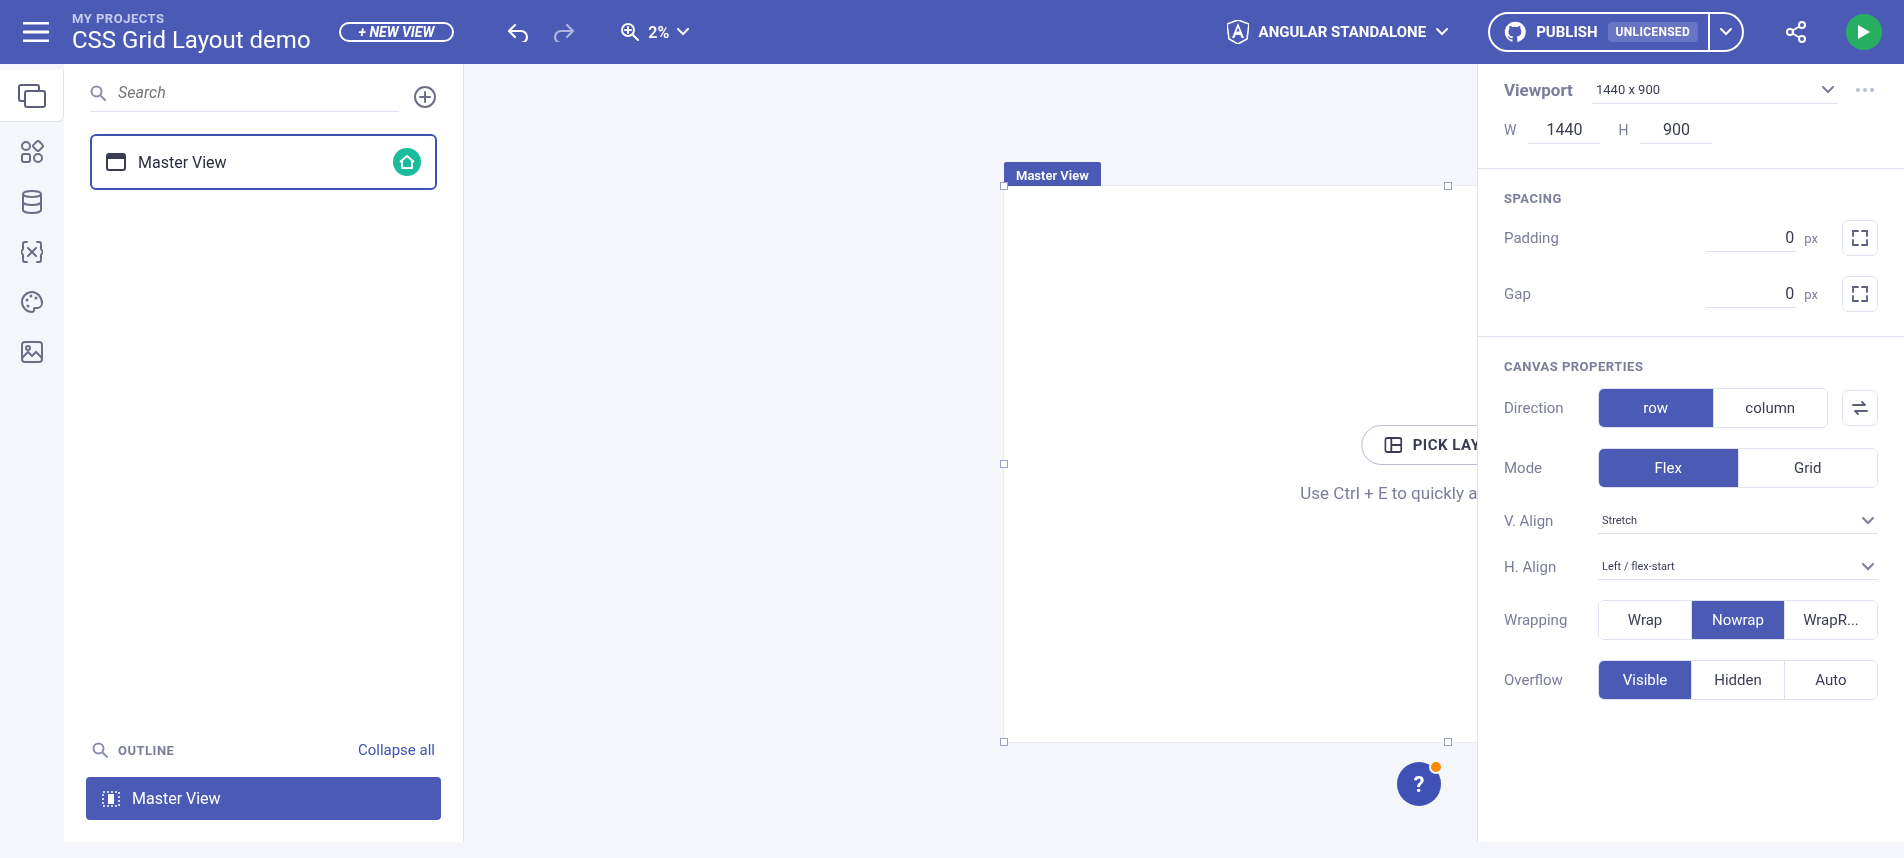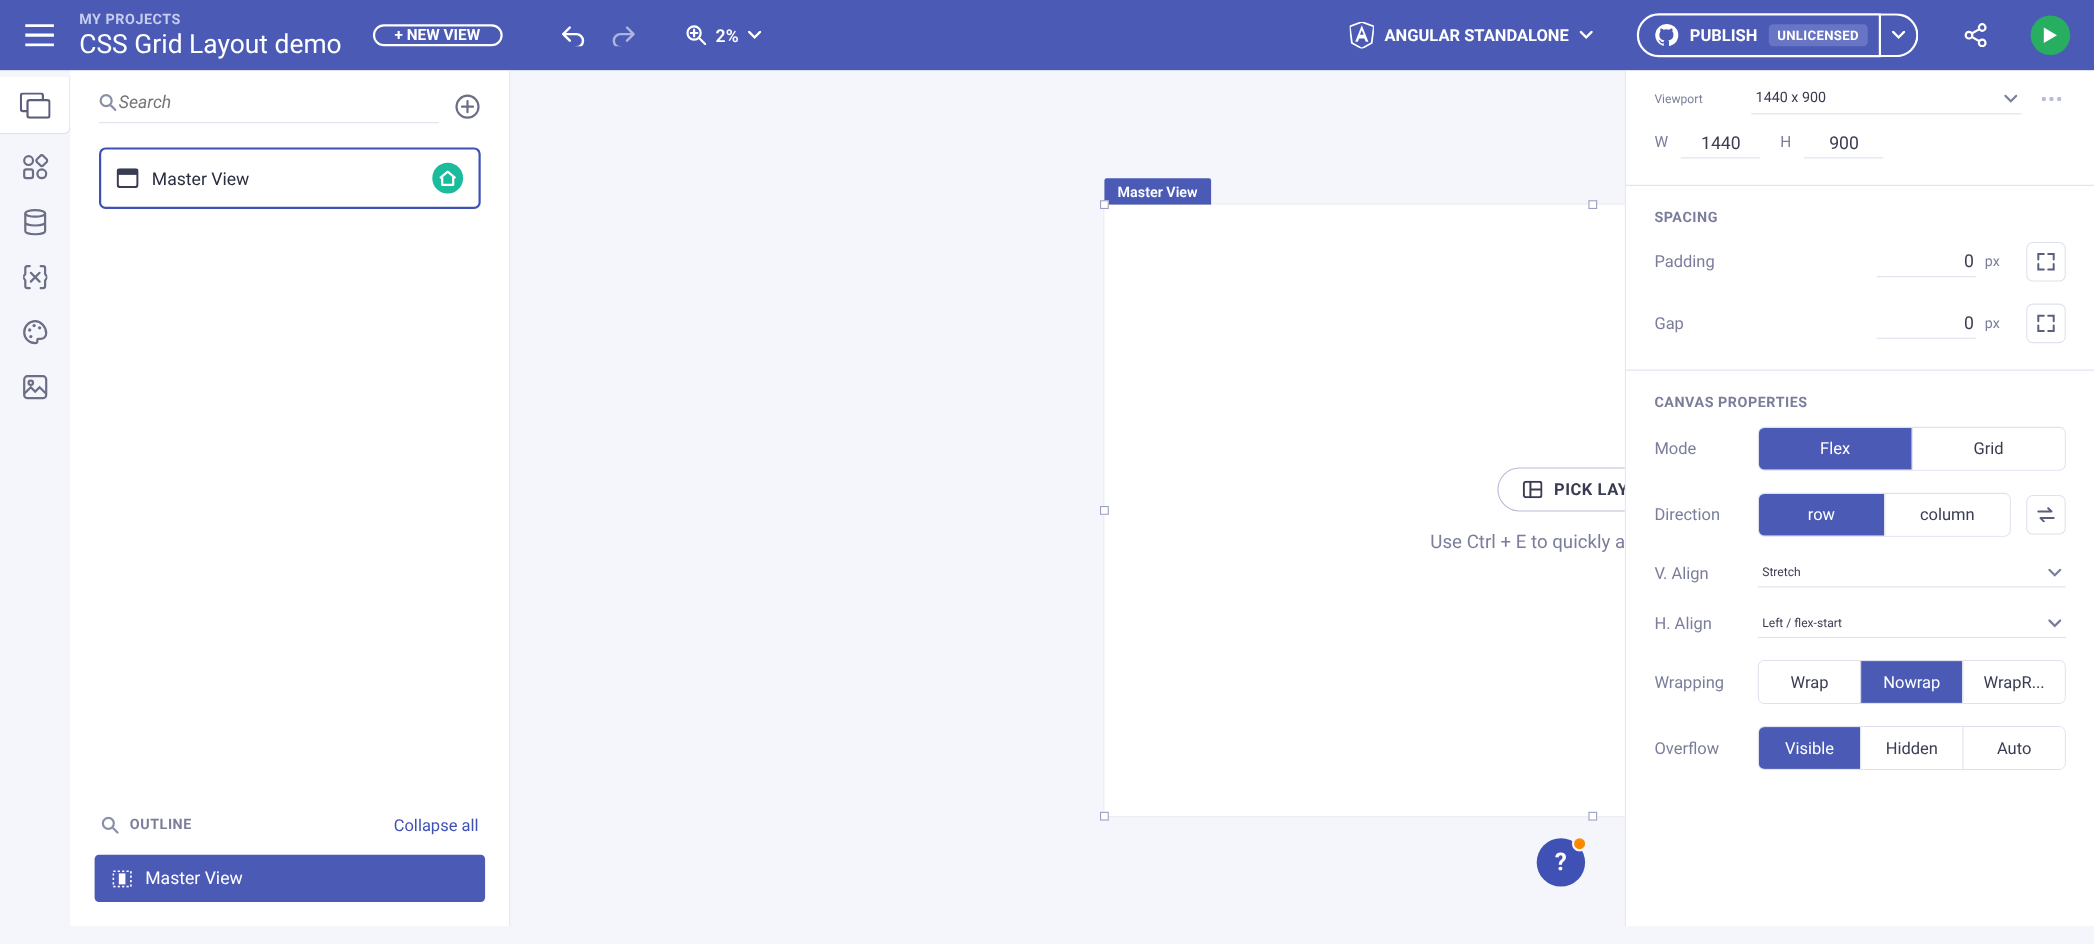--- a/index.html
+++ b/index.html
@@ -16,41 +16,41 @@
     --badge-bg:#6874c4;
   }
   *{box-sizing:border-box;font-family:"Segoe UI",Roboto,Arial,sans-serif;}
   html,body{margin:0;padding:0;width:1904px;height:858px;overflow:hidden;background:var(--bg);}
   
   .header{height:64px;background:var(--blue);display:flex;align-items:center;padding:0 22px;color:#fff;gap:18px;}
   .hamburger{cursor:pointer;}
   .title-block{display:flex;flex-direction:column;justify-content:center;margin-left:4px;}
   .crumbs{font-size:13px;font-weight:700;color:#c7ccf0;letter-spacing:.5px;}
   .proj-title{font-size:24px;font-weight:400;}
-  .pill{border:2px solid #fff;border-radius:22px;padding:0 18px;font-size:14px;font-weight:700;cursor:pointer;display:flex;align-items:center;gap:8px;}
+  .pill{border:2px solid #fff;border-radius:22px;padding:0 18px;font-size:14px;font-weight:700;cursor:pointer;display:flex;align-items:center;gap:8px;font-style:italic;}
   .icon-btn{width:28px;height:28px;display:flex;align-items:center;justify-content:center;cursor:pointer;}
   .disabled{opacity:.55;cursor:default;}
   .zoom{display:flex;align-items:center;gap:8px;cursor:pointer;font-size:16px;font-weight:600;}
   .header-spacer{flex:1;}
   .framework{display:flex;align-items:center;gap:10px;font-weight:700;font-size:15px;cursor:pointer;}
   .publish-group{display:flex;align-items:center;}
   .publish-pill{border:2px solid #fff;border-radius:22px 0 0 22px;padding:7px 10px 7px 14px;font-size:15px;font-weight:700;display:flex;align-items:center;gap:10px;cursor:pointer;}
   .badge{background:var(--badge-bg);border-radius:4px;padding:3px 8px;font-size:12px;font-weight:700;letter-spacing:.3px;}
   .publish-caret{border:2px solid #fff;border-left:none;border-radius:0 22px 22px 0;width:34px;height:40px;display:flex;align-items:center;justify-content:center;cursor:pointer;}
   .play{width:36px;height:36px;border-radius:50%;background:var(--play-green);display:flex;align-items:center;justify-content:center;cursor:pointer;}
   
   .body{display:flex;height:calc(100% - 80px);}
   
   .rail{width:64px;background:var(--bg);display:flex;flex-direction:column;align-items:center;padding-top:6px;gap:10px;}
   .rail-top{width:64px;height:52px;display:flex;align-items:center;justify-content:center;background:#fff;border-radius:0 0 6px 0;border-right:1px solid var(--border);border-bottom:1px solid var(--border);}
   .rail-item{width:40px;height:40px;display:flex;align-items:center;justify-content:center;border-radius:8px;cursor:pointer;color:var(--icon-gray);}
   
   .left-panel{width:400px;background:#fff;border-right:1px solid var(--border);display:flex;flex-direction:column;}
   .search-row{display:flex;align-items:center;gap:14px;padding:18px 26px 8px 26px;}
-  .search-wrap{flex:1;display:flex;align-items:center;border-bottom:1px solid var(--border);padding-bottom:8px;color:var(--text-muted);}
+  .search-wrap{flex:1;display:flex;align-items:center;gap:10px;border-bottom:1px solid var(--border);padding-bottom:8px;color:var(--text-muted);}
   .search-input{border:none;outline:none;font-size:16px;font-style:italic;color:var(--text-muted);flex:1;}
   .add-circle{color:var(--icon-gray);cursor:pointer;}
   .views-area{padding:14px 26px;flex:0 0 auto;}
   .view-item{border:2px solid var(--blue-dark);border-radius:6px;padding:12px 14px;display:flex;align-items:center;gap:12px;cursor:pointer;}
   .view-item .label{flex:1;font-size:16px;color:var(--text-dark);}
   .home-badge{width:28px;height:28px;border-radius:50%;background:#1abc9c;display:flex;align-items:center;justify-content:center;}
   .spacer-flex{flex:1;}
   .outline-hdr{display:flex;align-items:center;justify-content:space-between;padding:12px 28px;}
   .outline-hdr .left{display:flex;align-items:center;gap:10px;color:var(--text-muted);font-weight:700;font-size:13px;letter-spacing:.5px;}
   .collapse{color:var(--blue-dark);font-size:15px;cursor:pointer;}
@@ -62,21 +62,21 @@
   .sel-handle{position:absolute;width:8px;height:8px;border:1px solid #9aa0c4;background:#fff;}
   .pick-btn{border:1.5px solid #b8bcd6;border-radius:22px;padding:10px 22px;font-size:15px;font-weight:700;letter-spacing:.5px;color:#3a3d52;display:flex;align-items:center;gap:10px;cursor:pointer;}
   .canvas-center{position:absolute;left:50%;top:50%;transform:translate(-50%,-50%);display:flex;flex-direction:column;align-items:center;gap:18px;}
   .hint{color:var(--text-muted);font-size:17px;}
   .help-fab{position:absolute;right:36px;bottom:36px;width:44px;height:44px;border-radius:50%;background:var(--blue-dark);color:#fff;display:flex;align-items:center;justify-content:center;font-size:22px;font-weight:700;cursor:pointer;}
   .help-dot{position:absolute;top:-2px;right:-2px;width:14px;height:14px;border-radius:50%;background:#ff8a00;border:2px solid var(--bg);}
   
   .right-panel{width:427px;background:#fff;border-left:1px solid var(--border);display:flex;flex-direction:column;padding:0;}
   .rp-row{display:flex;align-items:center;padding:12px 26px;gap:14px;}
   .rp-label{width:80px;font-size:15px;color:var(--text-muted);}
-  .rp-label-wide{width:74px;font-size:11px;color:var(--text-muted);}
+  .rp-label-wide{width:74px;font-size:17px;color:var(--text-muted);font-weight:bold;}
   .rp-select{flex:1;border:none;border-bottom:1px solid var(--border);padding:6px 4px;font-size:13px;color:#3a3d52;display:flex;align-items:center;justify-content:space-between;cursor:pointer;}
   .rp-dots{color:var(--text-muted);cursor:pointer;padding:0 4px;}
   .wh-row{display:flex;align-items:center;gap:18px;padding:0 26px 18px 26px;}
   .wh{display:flex;align-items:center;gap:12px;}
   .wh span.lab{font-size:14px;color:var(--text-muted);}
   .wh-input{width:72px;border:none;border-bottom:1px solid var(--border);text-align:center;font-size:16px;color:#3a3d52;outline:none;padding:4px 0;}
   .divider{height:1px;background:var(--border);margin:6px 0 8px 0;}
   .section-title{font-size:13px;font-weight:700;letter-spacing:.5px;color:var(--text-muted);padding:14px 26px 4px 26px;}
   .sp-row{display:flex;align-items:center;padding:10px 26px;gap:14px;}
   .num-underline{width:90px;border:none;border-bottom:1px solid var(--border);text-align:right;font-size:16px;color:#3a3d52;outline:none;padding:4px 2px;}
@@ -341,37 +341,37 @@
         <svg width="18" height="18" viewBox="0 0 18 18">
             <path d="M2 7V2h5M16 7V2h-5M2 11v5h5M16 11v5h-5" fill="none" stroke="#5a5f7d" stroke-width="1.8" stroke-linecap="round"></path>
           </svg>
       </div>
     </div>
     <div class="divider" style="margin-top:14px"></div>
 
     <div class="section-title">CANVAS PROPERTIES</div>
 
     <div class="sp-row">
+      <span class="rp-label">Direction</span>
+      <div class="seg" style="flex:1">
+        <button class="active" style="flex:1">row</button>
+        <button style="flex:1">column</button>
+      </div>
+      <div class="sq-btn">
+        <svg width="18" height="14" viewBox="0 0 18 14">
+            <path d="M2 4h12l-3-3M16 10H4l3 3" fill="none" stroke="#5a5f7d" stroke-width="1.8" stroke-linecap="round" stroke-linejoin="round"></path>
+          </svg>
+      </div>
+    </div>
+
+    <div class="sp-row">
       <span class="rp-label">Mode</span>
       <div class="seg" style="flex:1">
         <button class="active" style="flex:1">Flex</button>
         <button style="flex:1">Grid</button>
-      </div>
-    </div>
-
-    <div class="sp-row">
-      <span class="rp-label">Direction</span>
-      <div class="seg" style="flex:1">
-        <button class="active" style="flex:1">row</button>
-        <button style="flex:1">column</button>
-      </div>
-      <div class="sq-btn">
-        <svg width="18" height="14" viewBox="0 0 18 14">
-            <path d="M2 4h12l-3-3M16 10H4l3 3" fill="none" stroke="#5a5f7d" stroke-width="1.8" stroke-linecap="round" stroke-linejoin="round"></path>
-          </svg>
       </div>
     </div>
 
     <div class="sp-row">
       <span class="rp-label">V. Align</span>
       <div class="dd">
         <span>Stretch</span>
         <svg width="12" height="8" viewBox="0 0 12 8">
             <path d="M1 1l5 5 5-5" fill="none" stroke="#7a7e9a" stroke-width="2" stroke-linecap="round"></path>
           </svg>

